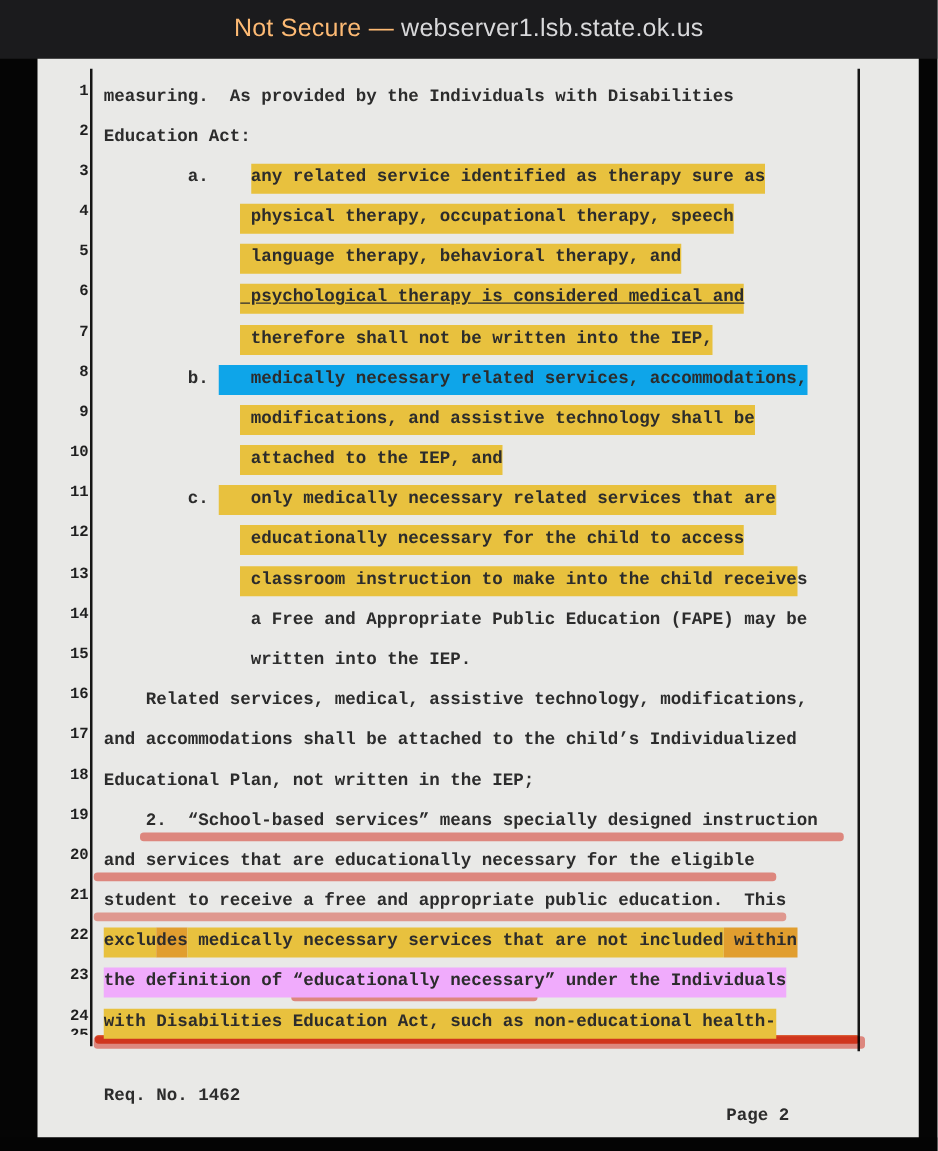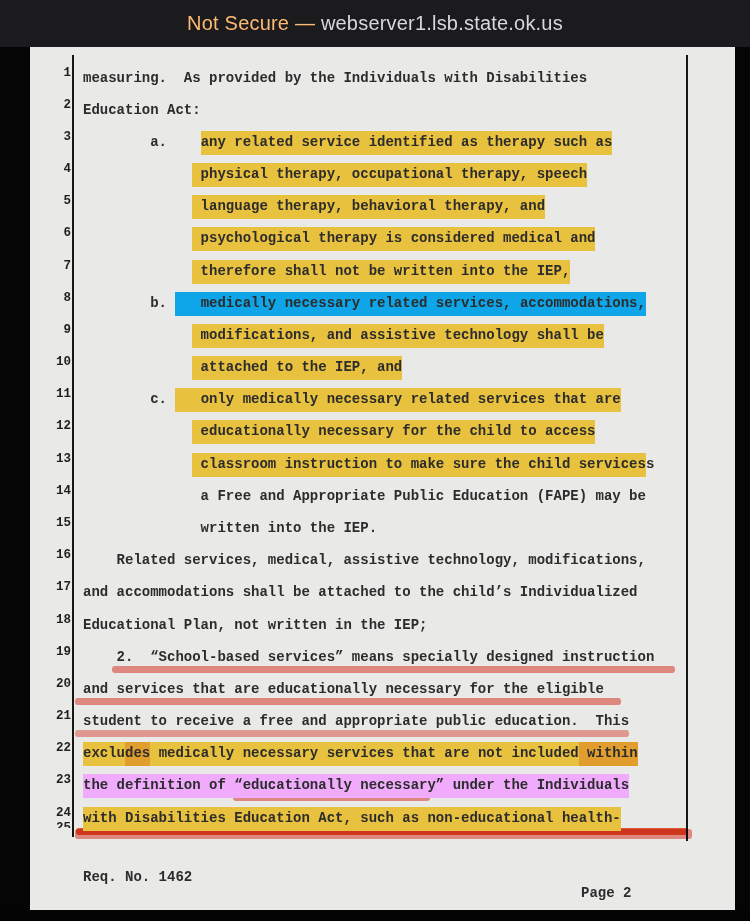--- a/index.html
+++ b/index.html
@@ -76,31 +76,31 @@
   <span class="sec">Not Secure</span><span class="sec"> — </span><span class="url">webserver1.lsb.state.ok.us</span>
 </div>
 
 <div class="page">
   <div class="rule left"></div>
   <div class="rule right"></div>
 
   <div class="doc" id="doc-lines">
       <div class="line" style="top: 20.5px;"><span class="num">1</span><span class="txt"><span class="seg">measuring.  As provided by the Individuals with Disabilities</span></span></div>
       <div class="line" style="top: 52.68px;"><span class="num">2</span><span class="txt"><span class="seg">Education Act:</span></span></div>
-      <div class="line" style="top: 84.86px;"><span class="num">3</span><span class="txt"><span class="seg">        a.    </span><span class="seg" style="background-color: rgb(232, 193, 62);">any related service identified as therapy such as</span></span></div>
+      <div class="line" style="top: 84.86px;"><span class="num">3</span><span class="txt"><span class="seg">        a.    </span><span class="seg" style="background-color: rgb(232, 193, 62);">any related service identified as therapy sure as</span></span></div>
       <div class="line" style="top: 117.04px;"><span class="num">4</span><span class="txt"><span class="seg">             </span><span class="seg" style="background-color: rgb(232, 193, 62);"> physical therapy, occupational therapy, speech</span></span></div>
       <div class="line" style="top: 149.22px;"><span class="num">5</span><span class="txt"><span class="seg">             </span><span class="seg" style="background-color: rgb(232, 193, 62);"> language therapy, behavioral therapy, and</span></span></div>
-      <div class="line" style="top: 181.4px;"><span class="num">6</span><span class="txt"><span class="seg">             </span><span class="seg" style="background-color: rgb(232, 193, 62);"> psychological therapy is considered medical and</span></span></div>
+      <div class="line" style="top: 181.4px;"><span class="num">6</span><span class="txt"><span class="seg">             </span><span class="seg" style="background-color: rgb(232, 193, 62); text-decoration: underline;"> psychological therapy is considered medical and</span></span></div>
       <div class="line" style="top: 213.58px;"><span class="num">7</span><span class="txt"><span class="seg">             </span><span class="seg" style="background-color: rgb(232, 193, 62);"> therefore shall not be written into the IEP,</span></span></div>
       <div class="line" style="top: 245.76px;"><span class="num">8</span><span class="txt"><span class="seg">        b. </span><span class="seg" style="background-color: #0ea5e9;">   medically necessary related services, accommodations,</span></span></div>
       <div class="line" style="top: 277.94px;"><span class="num">9</span><span class="txt"><span class="seg">             </span><span class="seg" style="background-color: rgb(232, 193, 62);"> modifications, and assistive technology shall be</span></span></div>
       <div class="line" style="top: 310.12px;"><span class="num">10</span><span class="txt"><span class="seg">             </span><span class="seg" style="background-color: rgb(232, 193, 62);"> attached to the IEP, and</span></span></div>
       <div class="line" style="top: 342.3px;"><span class="num">11</span><span class="txt"><span class="seg">        c. </span><span class="seg" style="background-color: rgb(232, 193, 62);">   only medically necessary related services that are</span></span></div>
       <div class="line" style="top: 374.48px;"><span class="num">12</span><span class="txt"><span class="seg">             </span><span class="seg" style="background-color: rgb(232, 193, 62);"> educationally necessary for the child to access</span></span></div>
-      <div class="line" style="top: 406.66px;"><span class="num">13</span><span class="txt"><span class="seg">             </span><span class="seg" style="background-color: rgb(232, 193, 62);"> classroom instruction to make sure the child services</span><span class="seg">s</span></span></div>
+      <div class="line" style="top: 406.66px;"><span class="num">13</span><span class="txt"><span class="seg">             </span><span class="seg" style="background-color: rgb(232, 193, 62);"> classroom instruction to make into the child receive</span><span class="seg">s</span></span></div>
       <div class="line" style="top: 438.84px;"><span class="num">14</span><span class="txt"><span class="seg">              a Free and Appropriate Public Education (FAPE) may be</span></span></div>
       <div class="line" style="top: 471.02px;"><span class="num">15</span><span class="txt"><span class="seg">              written into the IEP.</span></span></div>
       <div class="line" style="top: 503.2px;"><span class="num">16</span><span class="txt"><span class="seg">    Related services, medical, assistive technology, modifications,</span></span></div>
       <div class="line" style="top: 535.38px;"><span class="num">17</span><span class="txt"><span class="seg">and accommodations shall be attached to the child’s Individualized</span></span></div>
       <div class="line" style="top: 567.56px;"><span class="num">18</span><span class="txt"><span class="seg">Educational Plan, not written in the IEP;</span></span></div>
       <div class="line" style="top: 599.74px;"><span class="num">19</span><span class="txt"><span class="seg">    2.  “School-based services” means specially designed instruction</span></span><div class="mark" style="left: 3.5ch; width: 67ch; top: 19px; height: 7px; background-color: rgb(242, 148, 139);"></div></div>
       <div class="line" style="top: 631.92px;"><span class="num">20</span><span class="txt"><span class="seg">and services that are educationally necessary for the eligible</span></span><div class="mark" style="left: -1ch; width: 65ch; top: 19px; height: 7px; background-color: rgb(242, 148, 139);"></div></div>
       <div class="line" style="top: 664.1px;"><span class="num">21</span><span class="txt"><span class="seg">student to receive a free and appropriate public education.  This</span></span><div class="mark" style="left: -1ch; width: 66ch; top: 19px; height: 7px; background-color: rgb(244, 167, 158);"></div></div>
       <div class="line" style="top: 696.28px;"><span class="num">22</span><span class="txt"><span class="seg" style="background-color: rgb(232, 193, 62);">exclu</span><span class="seg" style="background-color: rgb(225, 158, 47);">des</span><span class="seg" style="background-color: rgb(232, 193, 62);"> medically necessary services that are not included</span><span class="seg" style="background-color: rgb(225, 158, 47);"> within</span></span></div>
       <div class="line" style="top: 728.46px;"><span class="num">23</span><span class="txt"><span class="seg" style="background-color: #f0abfc;">the definition of “educationally necessary” under the Individuals</span></span><div class="mark" style="left: 17.8ch; width: 23.5ch; top: 19px; height: 7px; background-color: rgb(242, 148, 139);"></div></div>

